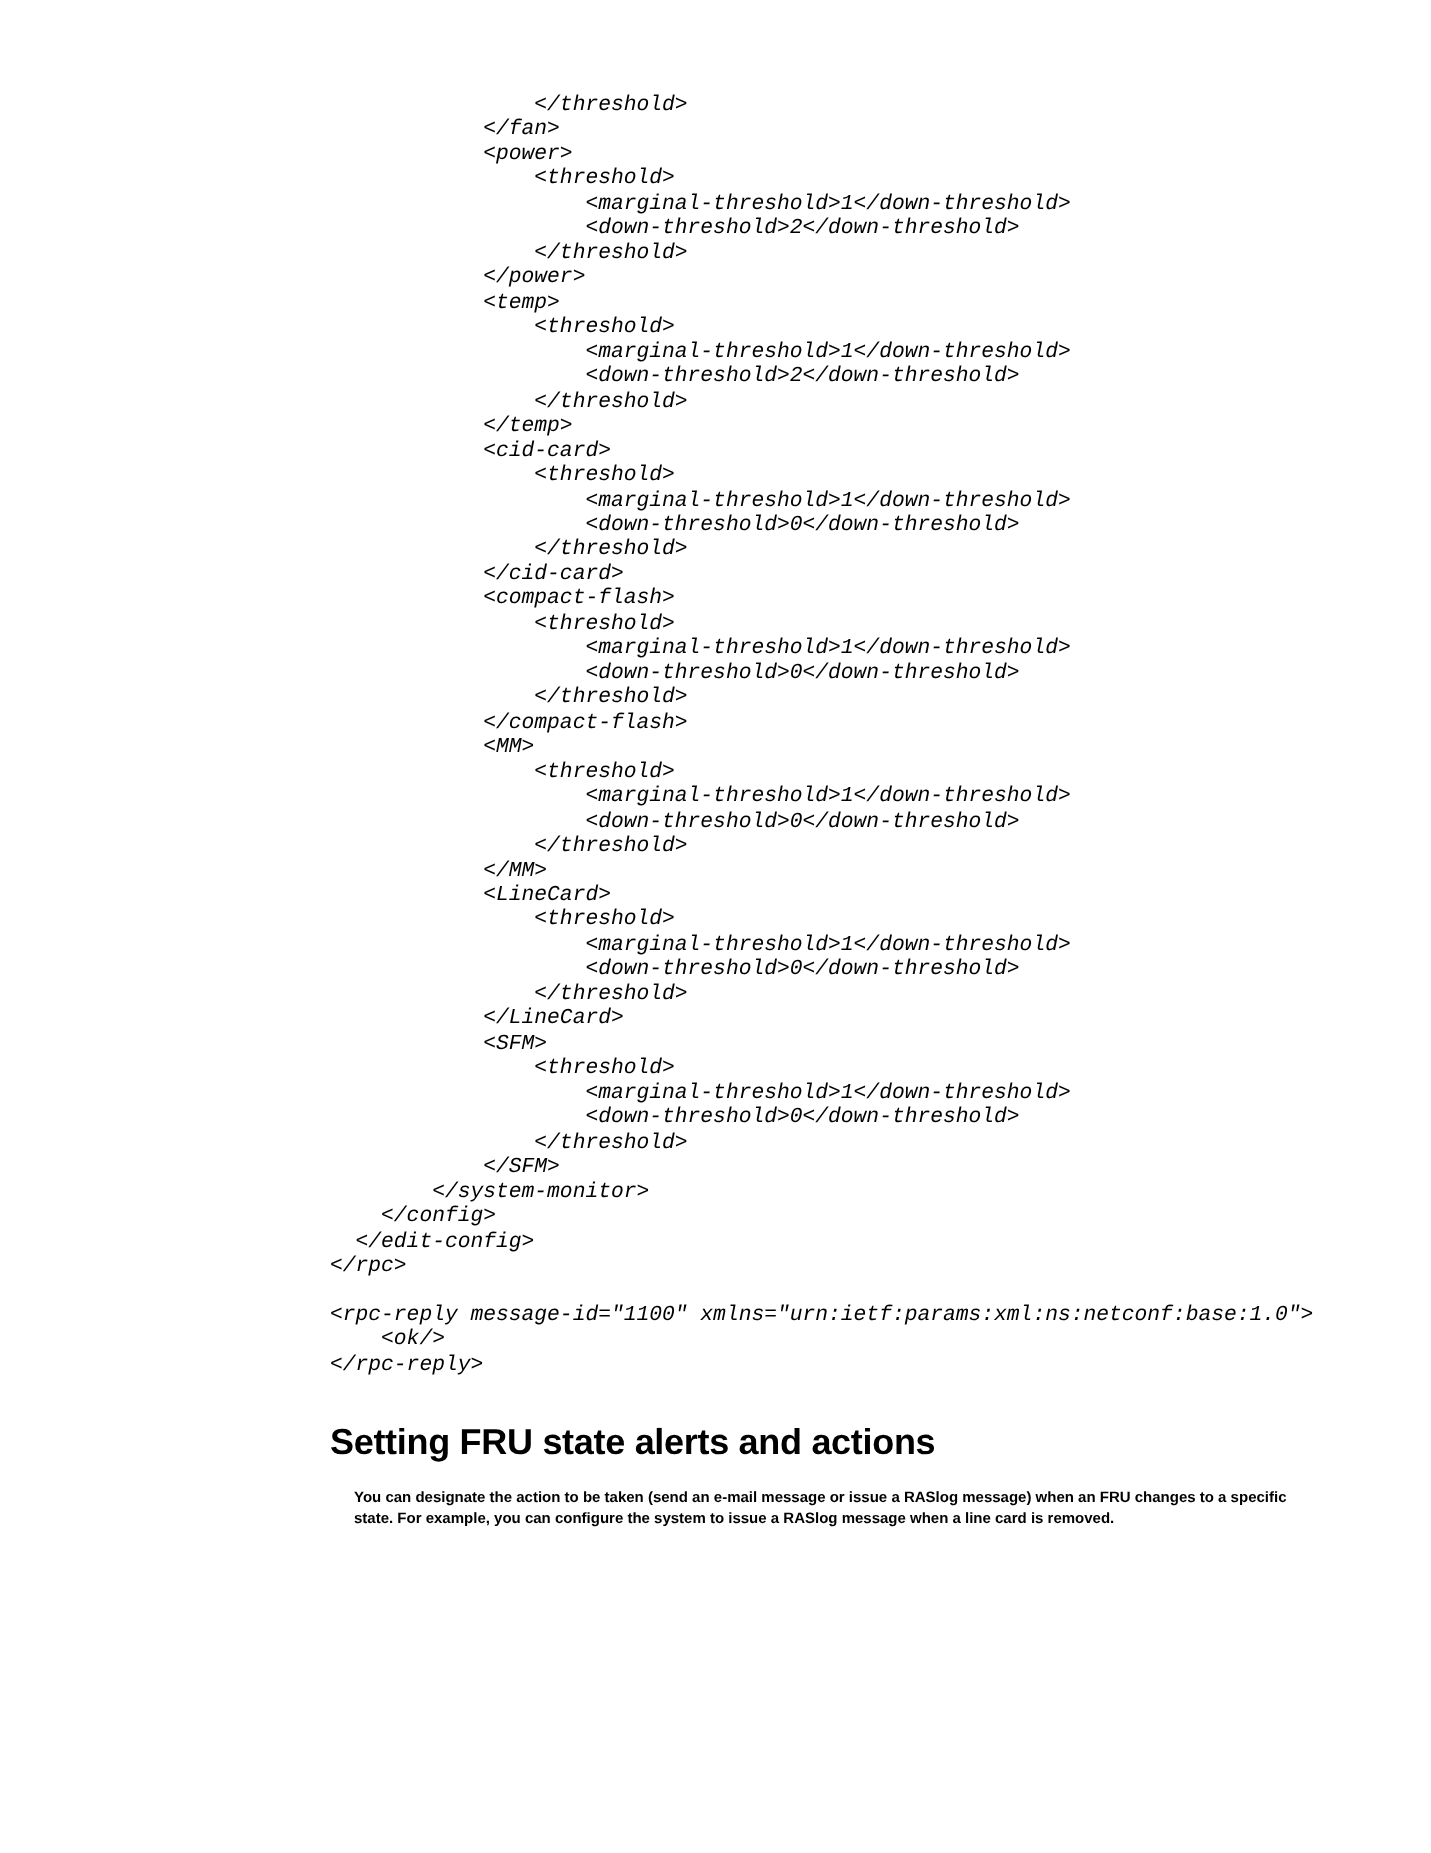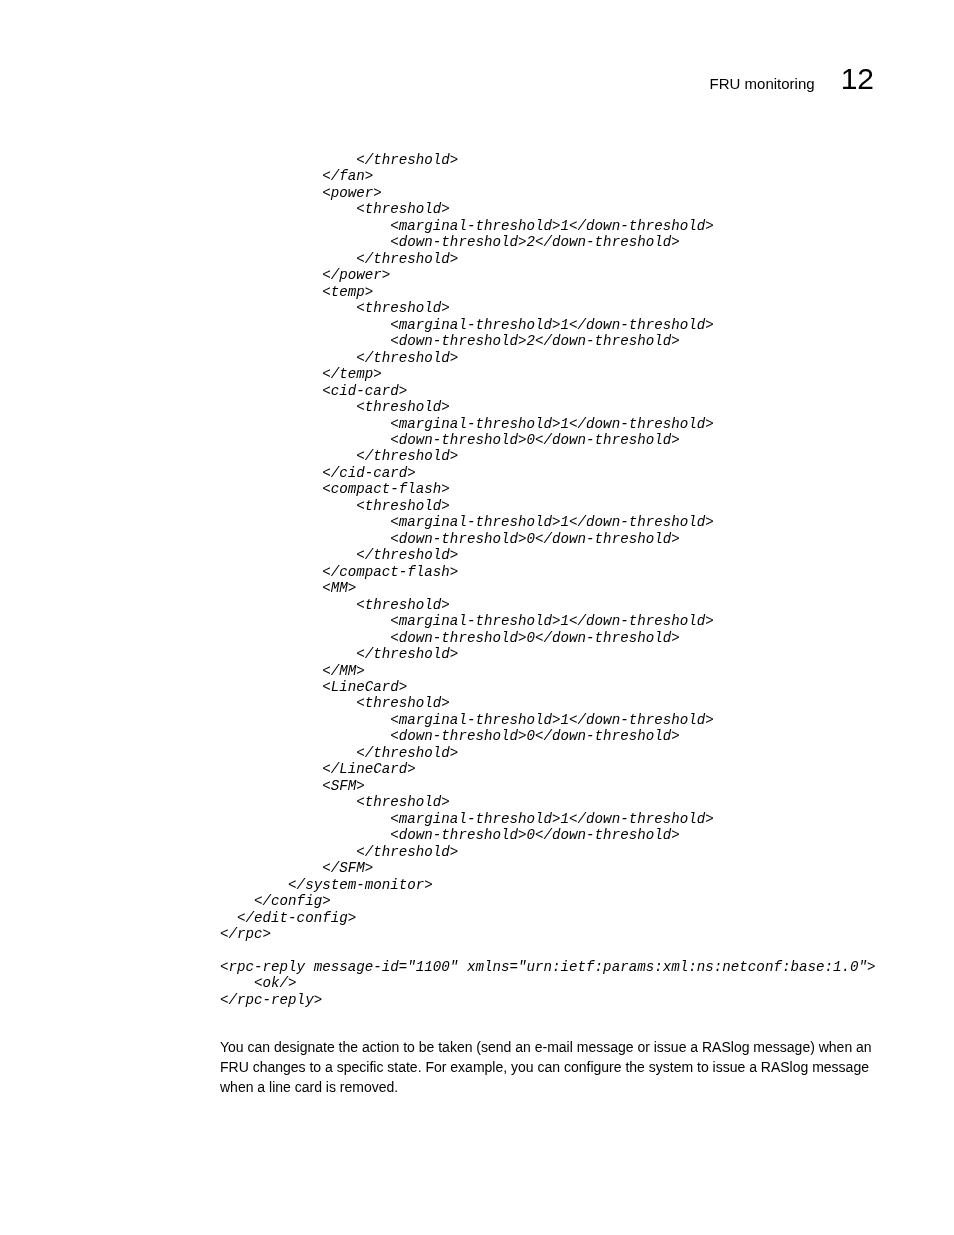--- a/index.html
+++ b/index.html
@@ -41,34 +41,31 @@
     padding-left: 140px;
   }
   h2.section-heading {
     font-family: Arial, Helvetica, sans-serif;
     font-weight: 560;
     font-size: 24px;
     margin: 30px 0 16px 0;
     letter-spacing: -0.2px;
   }
   p.body-text {
-    font-size: 14px;
+    font-size: 10px;
     line-height: 1.4;
-    margin: 0;
+    margin: 16px;
+    font-weight: bold;
   }
 </style>
 </head>
 <body>
 
 <div class="page">
 
-  <div class="header">
-    <span class="header-text">FRU monitoring</span>
-    <span class="header-num">12</span>
-  </div>
 
   <pre class="code">                &lt;/threshold&gt;
             &lt;/fan&gt;
             &lt;power&gt;
                 &lt;threshold&gt;
                     &lt;marginal-threshold&gt;1&lt;/down-threshold&gt;
                     &lt;down-threshold&gt;2&lt;/down-threshold&gt;
                 &lt;/threshold&gt;
             &lt;/power&gt;
             &lt;temp&gt;
@@ -110,16 +107,17 @@
         &lt;/system-monitor&gt;
     &lt;/config&gt;
   &lt;/edit-config&gt;
 &lt;/rpc&gt;
 
 &lt;rpc-reply message-id="1100" xmlns="urn:ietf:params:xml:ns:netconf:base:1.0"&gt;
     &lt;ok/&gt;
 &lt;/rpc-reply&gt;</pre>
 
   <div class="left-block">
+    <h2 class="section-heading">Setting FRU state alerts and actions</h2>
     <p class="body-text">You can designate the action to be taken (send an e-mail message or issue a RASlog message) when an FRU changes to a specific state. For example, you can configure the system to issue a RASlog message when a line card is removed.</p>
   </div>
 
 </div>
 
 </body></html>

